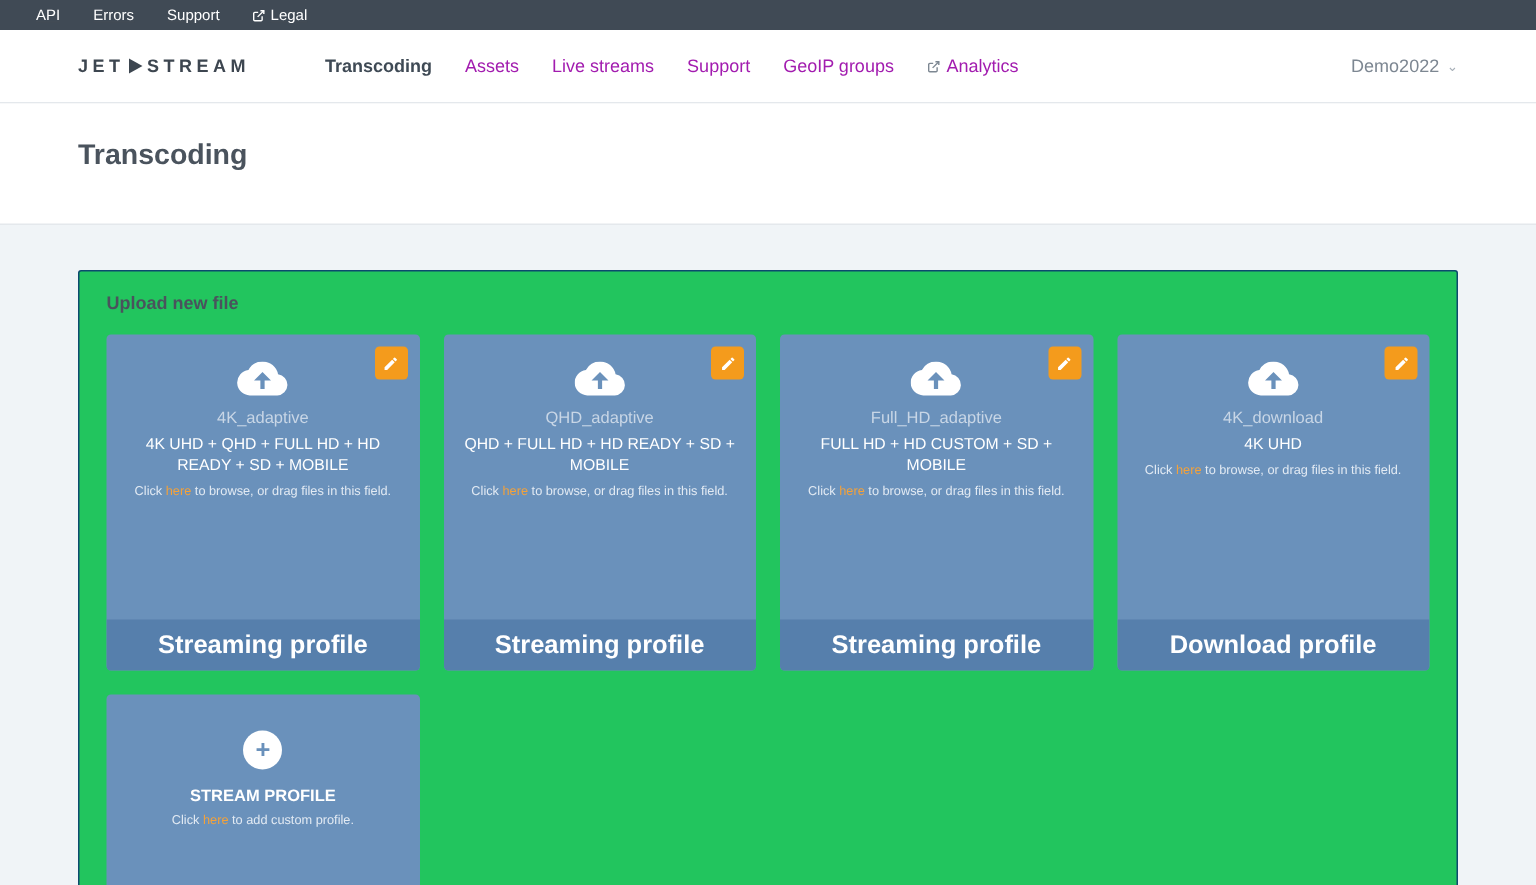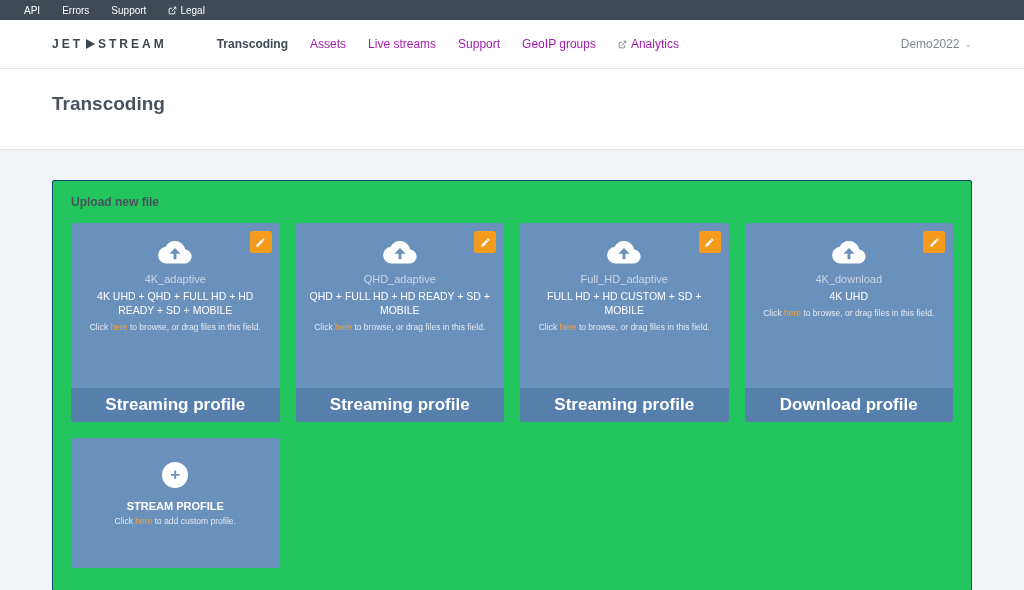--- a/index.html
+++ b/index.html
@@ -90,21 +90,21 @@
   .panel-title { font-size: 12px; font-weight: 600; color: #4a535d; margin-bottom: 14px; }
   .card-grid {
     display: grid;
     grid-template-columns: repeat(4, 1fr);
     gap: 16px;
   }
   .card {
     background: #6a91bb;
     border-radius: 3px;
     position: relative;
-    height: 199px;
+    height: 224px;
     display: flex;
     flex-direction: column;
     color: #fff;
     text-align: center;
     overflow: hidden;
   }
   .card .edit {
     position: absolute;
     top: 8px; right: 8px;
     width: 22px; height: 22px;

